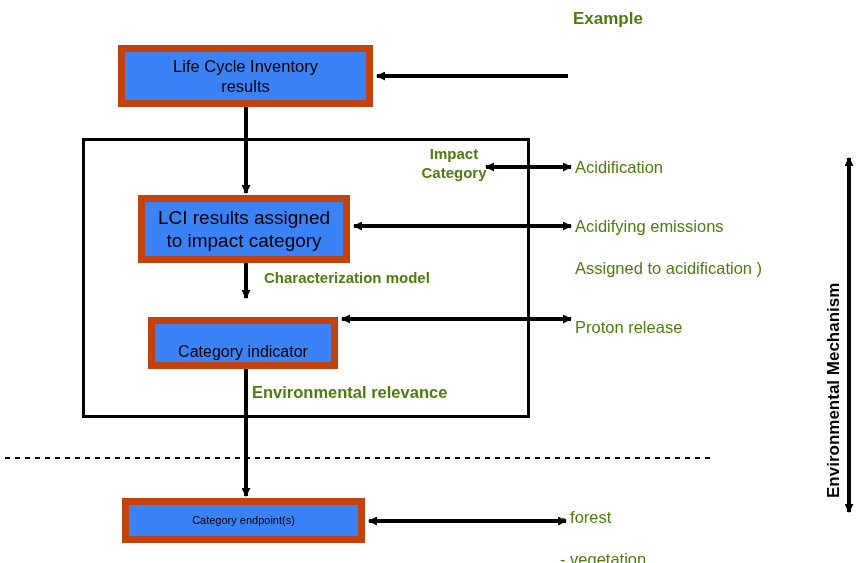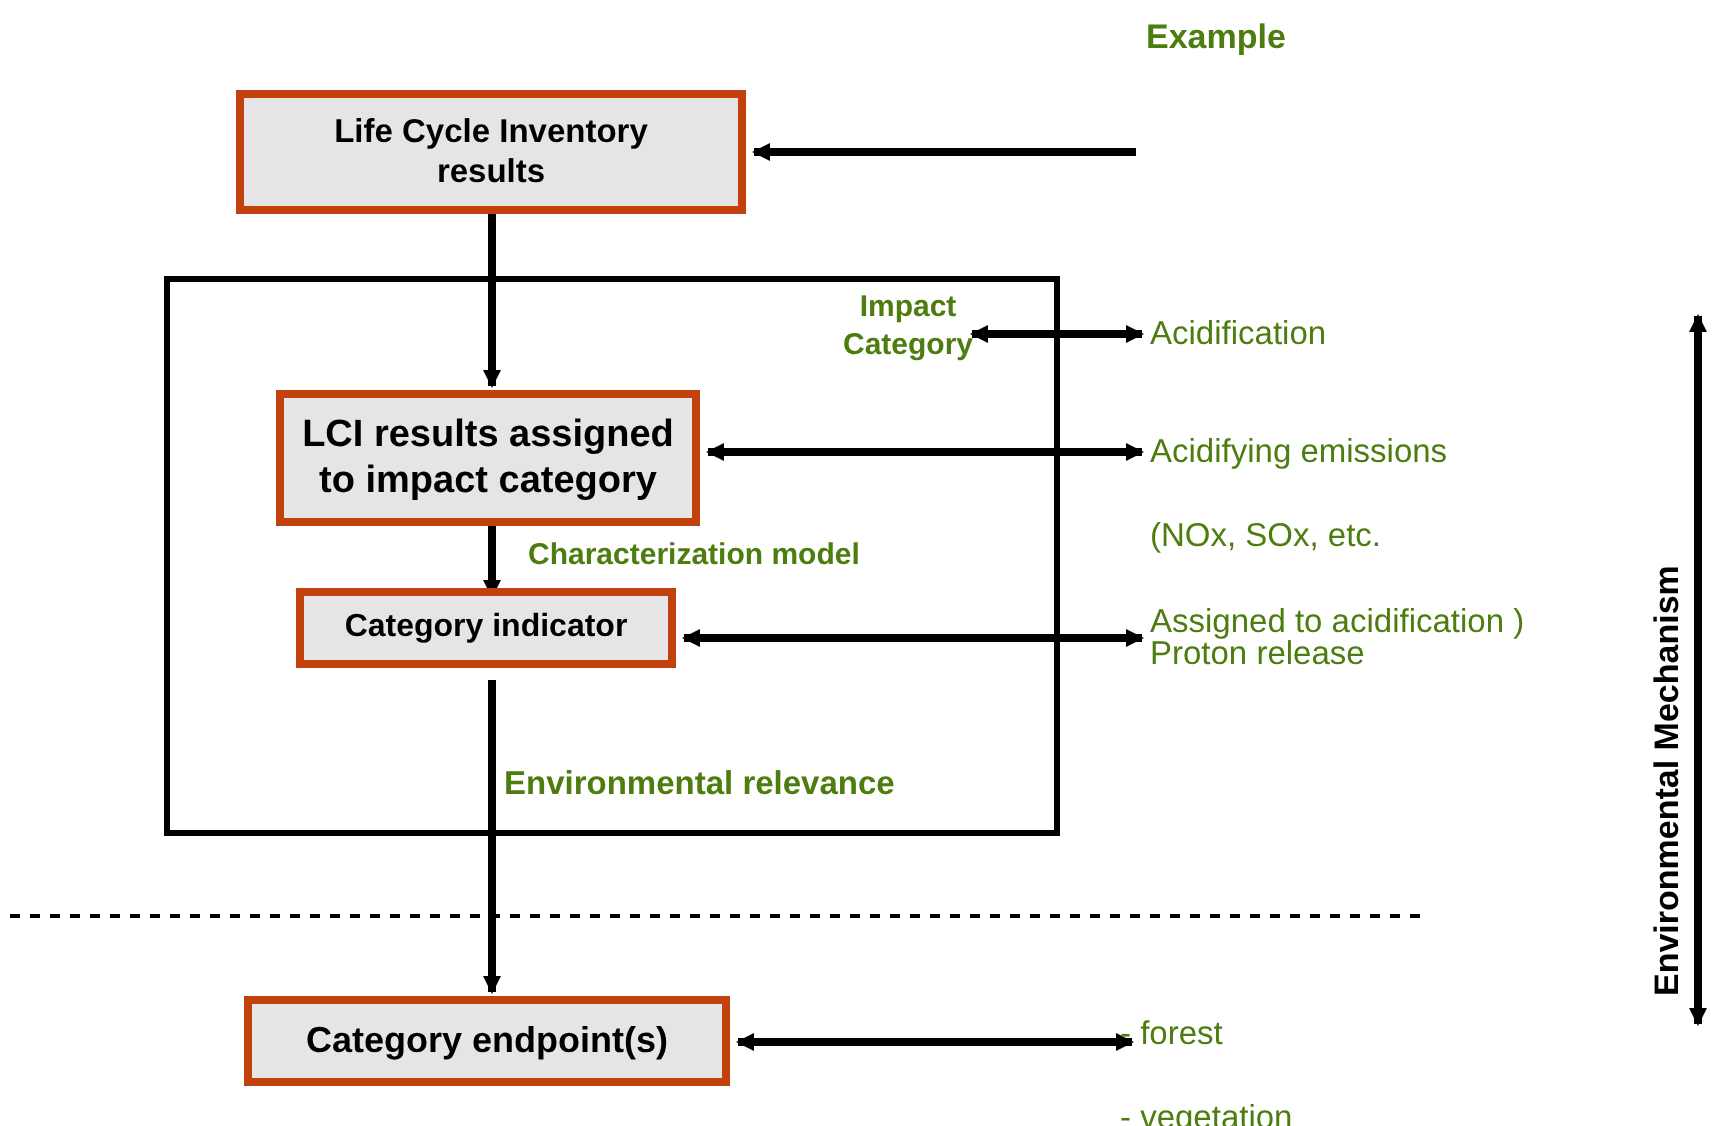--- a/index.html
+++ b/index.html
@@ -11,30 +11,29 @@
     position: relative;
     width: 862px;
     height: 563px;
     background: #ffffff;
     font-family: "Liberation Sans", sans-serif;
     overflow: hidden;
   }
   .box {
     position: absolute;
     box-sizing: border-box;
-    border: 4px solid #c2410c;
-    background: #e5e5e5;
+    border: 7px solid #c2410c;
+    background: #3b82f6;
     display: flex;
     align-items: center;
     justify-content: center;
     text-align: center;
     color: #000000;
     line-height: 1.22;
     z-index: 4;
-    font-weight: bold;
   }
   .box-label {
     display: block;
     white-space: pre-line;
   }
   .frame {
     position: absolute;
     box-sizing: border-box;
     border: 3px solid #000000;
     background: transparent;
@@ -107,43 +106,42 @@
   <div class="box" style="left:118px; top:45px; width:255px; height:62px; font-size:16.5px;">
     <span class="box-label">Life Cycle Inventory
 results</span>
   </div>
 
   <div class="box" style="left:138px; top:195px; width:212px; height:68px; font-size:19px;">
     <span class="box-label">LCI results assigned
 to impact category</span>
   </div>
 
-  <div class="box" style="left:148px; top:294px; width:190px; height:40px; font-size:16px;">
+  <div class="box" style="left:148px; top:317px; width:190px; height:52px; font-size:16px;align-items:flex-end;">
     <span class="box-label">Category indicator</span>
   </div>
 
-  <div class="box" style="left:122px; top:498px; width:243px; height:45px; font-size:18px;">
+  <div class="box" style="left:122px; top:498px; width:243px; height:45px; font-size:11px;">
     <span class="box-label">Category endpoint(s)</span>
   </div>
 
   <div class="txt bold" style="left:394px; top:144px; width:120px; font-size:15px; text-align:center;">Impact
 Category</div>
 
   <div class="txt bold" style="left:264px; top:268px; font-size:15px;">Characterization model</div>
 
   <div class="txt bold" style="left:252px; top:382px; font-size:16.5px;">Environmental relevance</div>
 
   <div class="txt bold" style="left:573px; top:8px; font-size:17px;">Example</div>
 
 
   <div class="txt" style="left:575px; top:157px; font-size:16.5px;">Acidification</div>
 
   <div class="txt" style="left:575px; top:195px; font-size:16.5px;">
     <div>Acidifying emissions</div>
-    <div>(NOx, SOx, etc.</div>
     <div>Assigned to acidification )</div>
   </div>
 
   <div class="txt" style="left:575px; top:296px; font-size:16.5px;">
     <div>Proton release</div>
   </div>
 
   <div class="txt" style="left:560px; top:486px; font-size:16.5px;">
     <div>- forest</div>
     <div>- vegetation</div>

